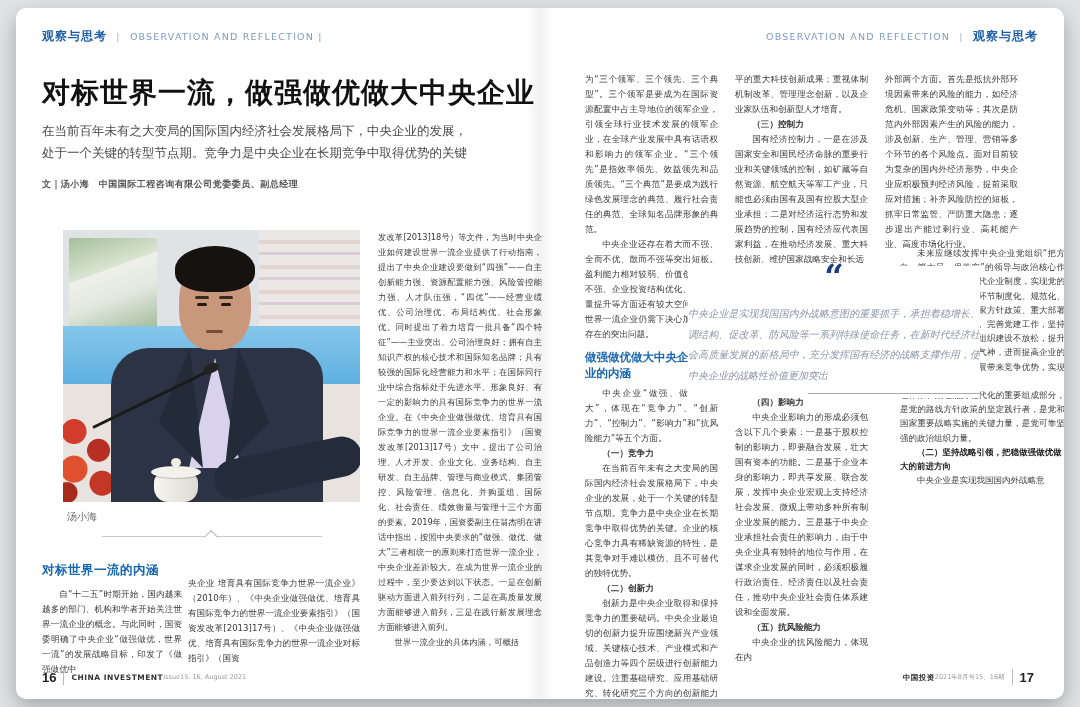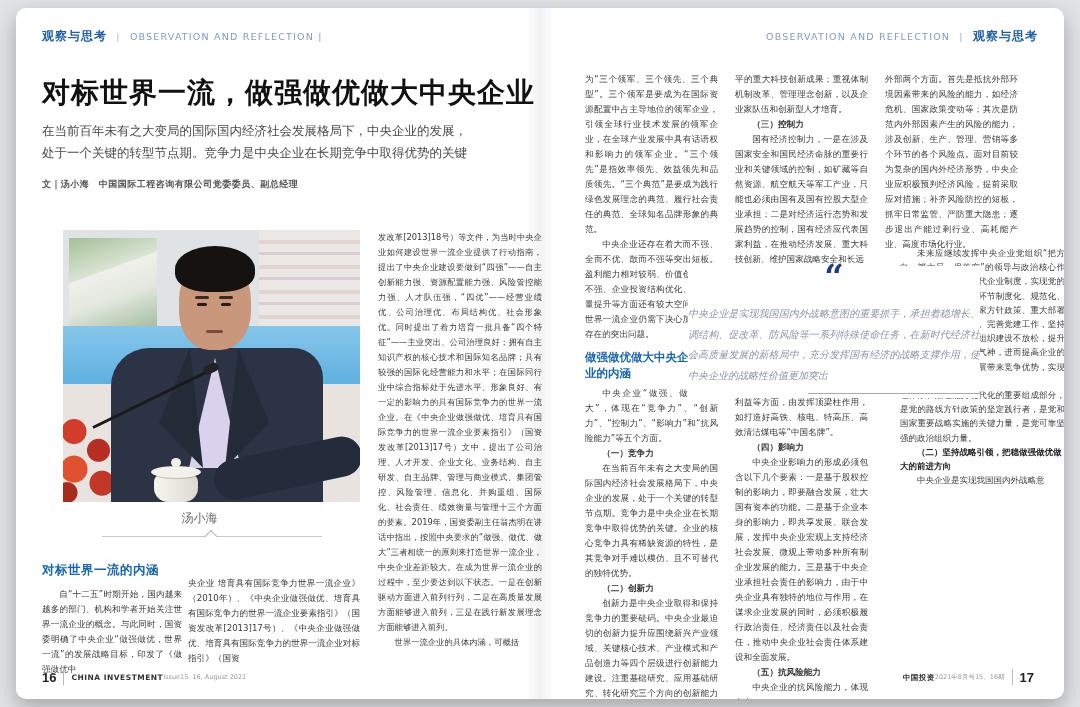--- a/index.html
+++ b/index.html
@@ -25,21 +25,21 @@
   .hdr-right{right:26px;text-align:right;}
   .hdr .sep{color:#9ab3d2;margin:0 5px;}
   
   .title{position:absolute;left:26px;top:66px;width:500px;
     font-family:"Liberation Serif","DejaVu Serif",serif;
     font-size:28px;color:#111;letter-spacing:1px;font-weight:600;}
   .subtitle{position:absolute;left:26px;top:112px;width:470px;
     font-size:12.5px;line-height:22px;color:#4a4a4a;}
   .byline{position:absolute;left:26px;top:170px;font-size:9px;color:#555;font-weight:bold;letter-spacing:.5px;}
   .photo{position:absolute;left:47px;top:222px;width:297px;height:272px;overflow:hidden;background:#dfe3e6;}
-  .caption{position:absolute;left:35px;top:502px;width:297px;text-align:center;font-size:12px;color:#666;}
+  .caption{position:absolute;left:51px;top:502px;width:297px;text-align:left;font-size:10px;color:#666;}
   .divider{position:absolute;left:86px;top:528px;width:220px;border-top:1px solid #c9c9c9;}
   .divider .chev{position:absolute;left:50%;top:-5px;margin-left:-6px;width:9px;height:9px;
     background:#fff;border-top:1.5px solid #b5b5b5;border-left:1.5px solid #b5b5b5;
     transform:rotate(45deg);}
   .sec-head{font-size:12.5px;font-weight:bold;color:#1565b0;letter-spacing:.5px;}
   .lcol1{position:absolute;left:26px;top:554px;width:140px;}
   .lcol1 .bt{margin-top:8px;}
   .lcol2{position:absolute;left:172px;top:568px;width:172px;}
   .lcol3{position:absolute;left:362px;top:222px;width:164px;}
   
@@ -198,21 +198,20 @@
     <div class="bt ind">在当前百年未有之大变局的国际国内经济社会发展格局下，中央企业的发展，处于一个关键的转型节点期。竞争力是中央企业在长期竞争中取得优势的关键。企业的核心竞争力具有稀缺资源的特性，是其竞争对手难以模仿、且不可替代的独特优势。</div>
     <div class="subh">（二）创新力</div>
     <div class="bt ind">创新力是中央企业取得和保持竞争力的重要砝码。中央企业最迫切的创新力提升应围绕新兴产业领域、关键核心技术、产业模式和产品创造力等四个层级进行创新能力建设。注重基础研究、应用基础研究、转化研究三个方向的创新能力建设，推动形成具有世界先进水</div>
   </div>
 
   <div class="rcol rcolB">
     <div class="bt">平的重大科技创新成果；重视体制机制改革、管理理念创新，以及企业家队伍和创新型人才培育。</div>
     <div class="subh">（三）控制力</div>
     <div class="bt ind">国有经济控制力，一是在涉及国家安全和国民经济命脉的重要行业和关键领域的控制，如矿藏等自然资源、航空航天等军工产业，只能也必须由国有及国有控股大型企业承担；二是对经济运行态势和发展趋势的控制，国有经济应代表国家利益，在推动经济发展、重大科技创新、维护国家战略安全和长远</div>
     <div class="spacerB"></div>
-    <div class="bt">利益等方面，由发挥顶梁柱作用，如打造好高铁、核电、特高压、高效清洁煤电等“中国名牌”。</div>
     <div class="subh">（四）影响力</div>
     <div class="bt ind">中央企业影响力的形成必须包含以下几个要素：一是基于股权控制的影响力，即要融合发展，壮大国有资本的功能。二是基于企业本身的影响力，即共享发展、联合发展，发挥中央企业宏观上支持经济社会发展、微观上带动多种所有制企业发展的能力。三是基于中央企业承担社会责任的影响力，由于中央企业具有独特的地位与作用，在谋求企业发展的同时，必须积极履行政治责任、经济责任以及社会责任，推动中央企业社会责任体系建设和全面发展。</div>
     <div class="subh">（五）抗风险能力</div>
     <div class="bt ind">中央企业的抗风险能力，体现在内</div>
   </div>
 
   <div class="rcol rcolC">
     <div class="bt">外部两个方面。首先是抵抗外部环境因素带来的风险的能力，如经济危机、国家政策变动等；其次是防范内外部因素产生的风险的能力，涉及创新、生产、管理、营销等多个环节的各个风险点。面对目前较为复杂的国内外经济形势，中央企业应积极预判经济风险，提前采取应对措施；补齐风险防控的短板，抓牢日常监管、严防重大隐患；逐步退出产能过剩行业、高耗能产业、高度市场化行业。</div>
   </div>
 

